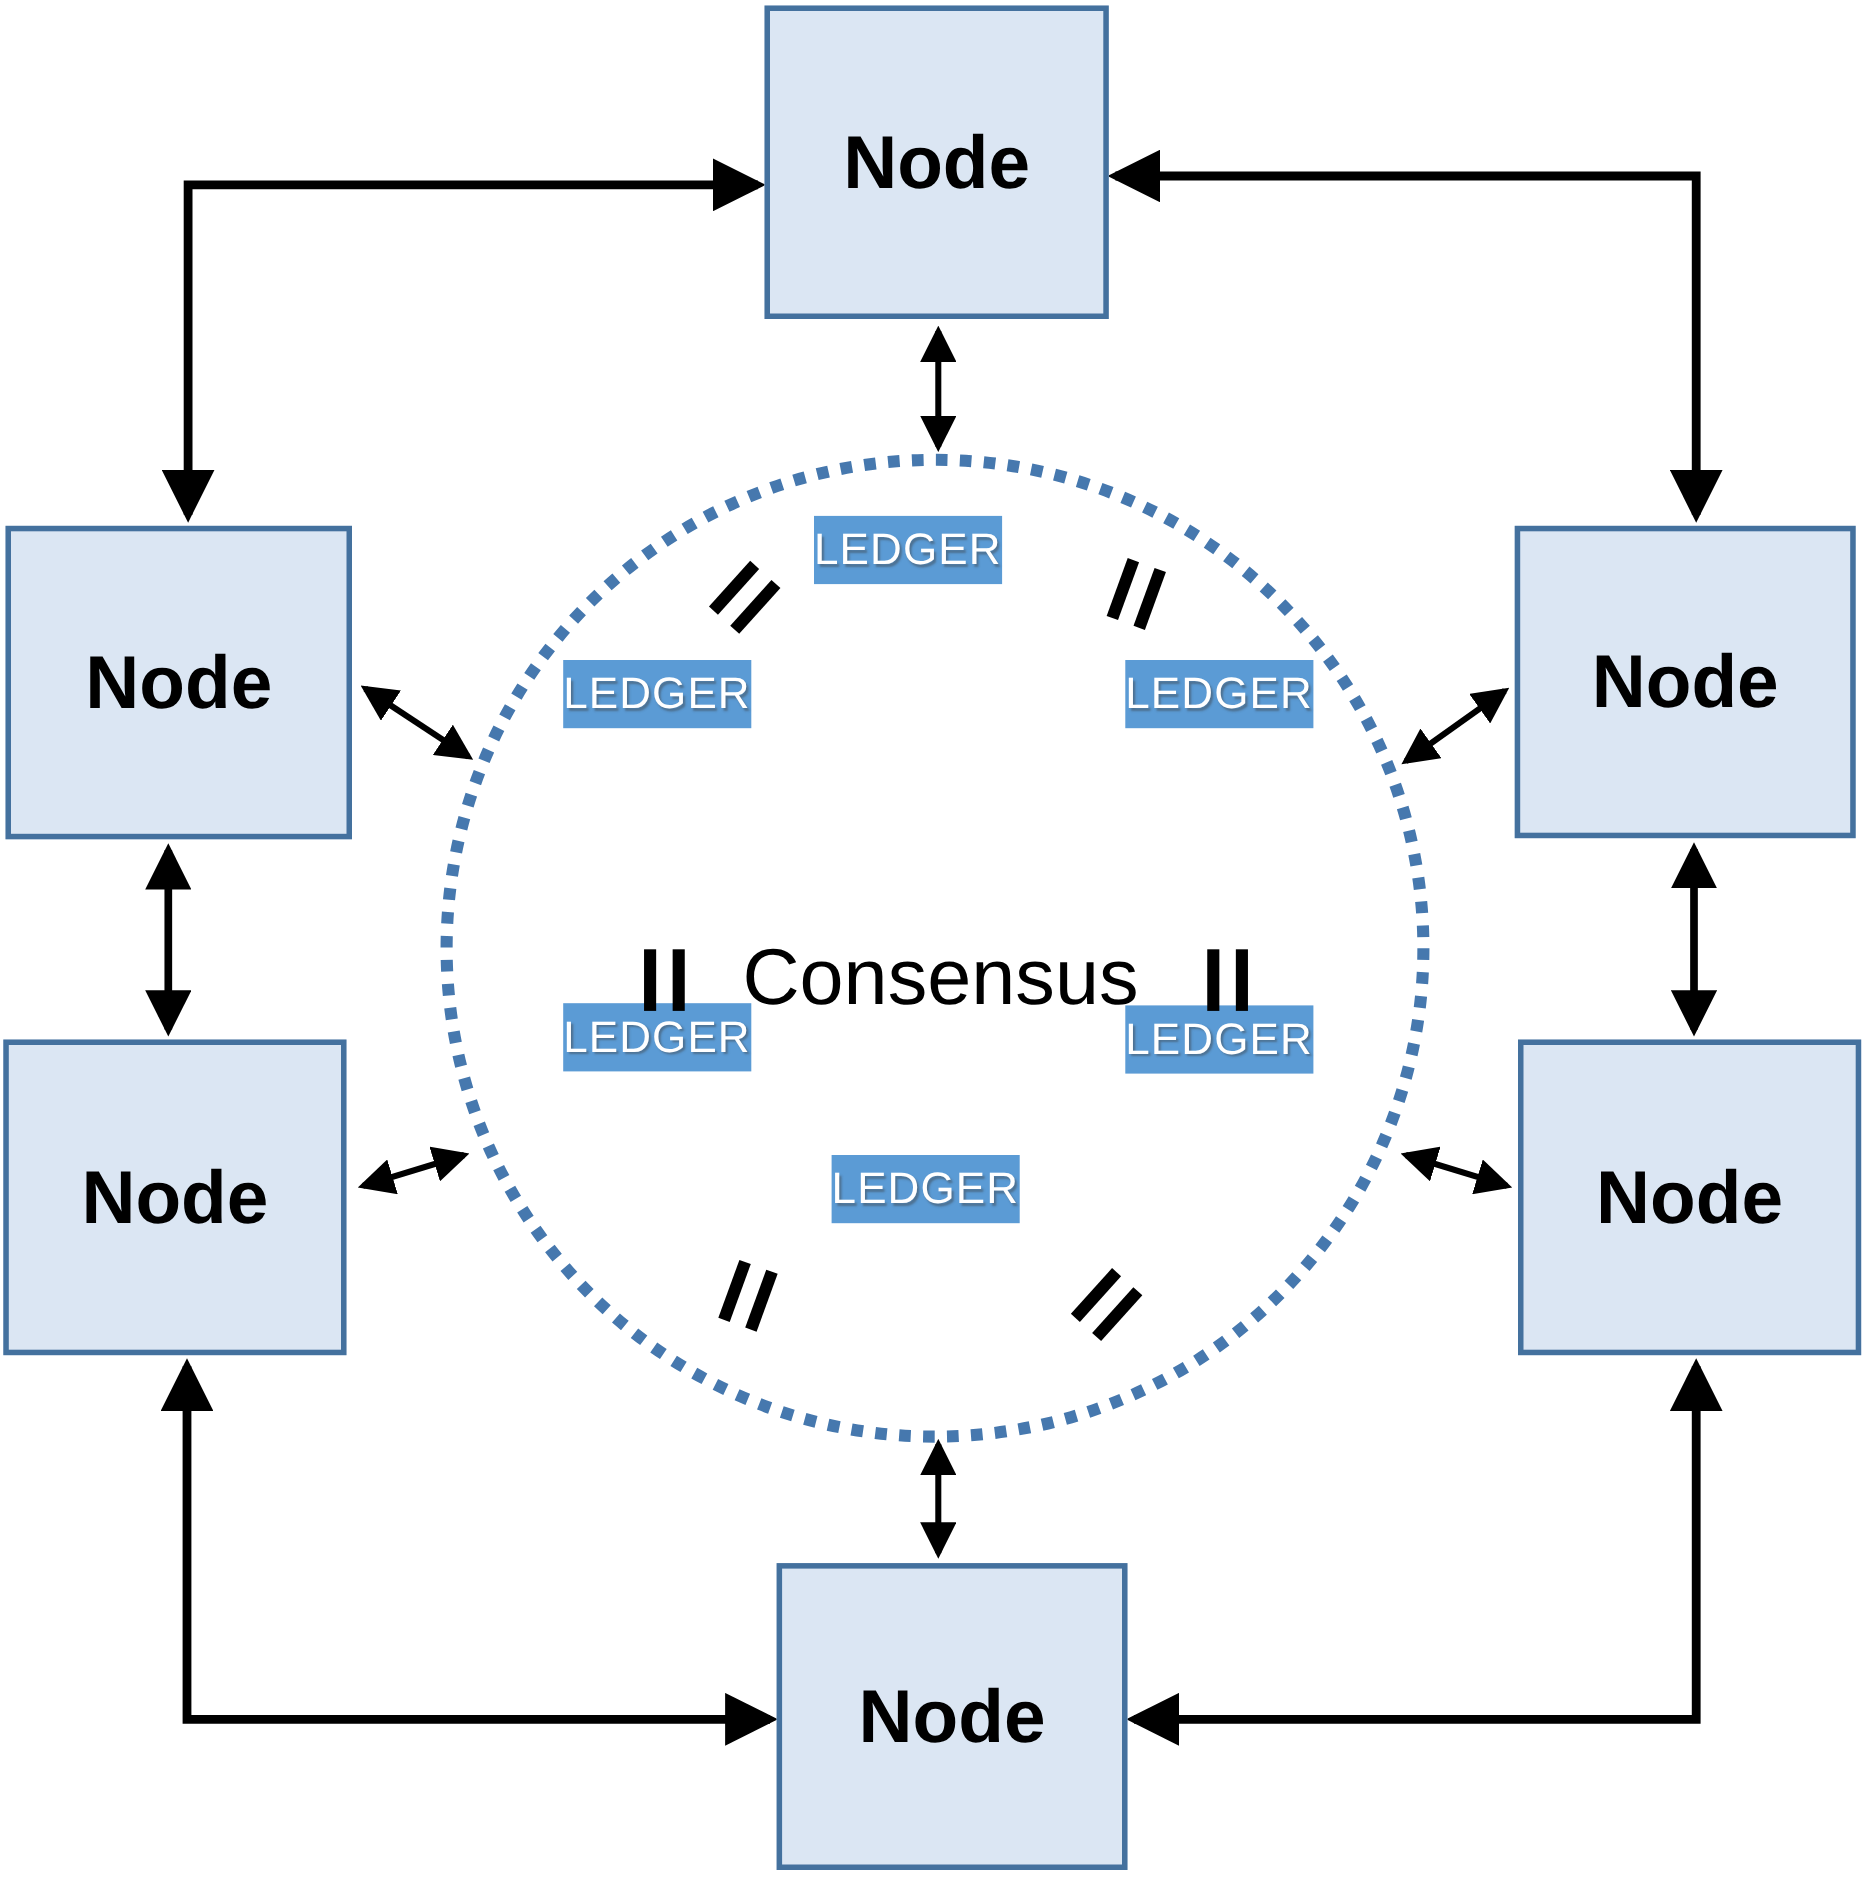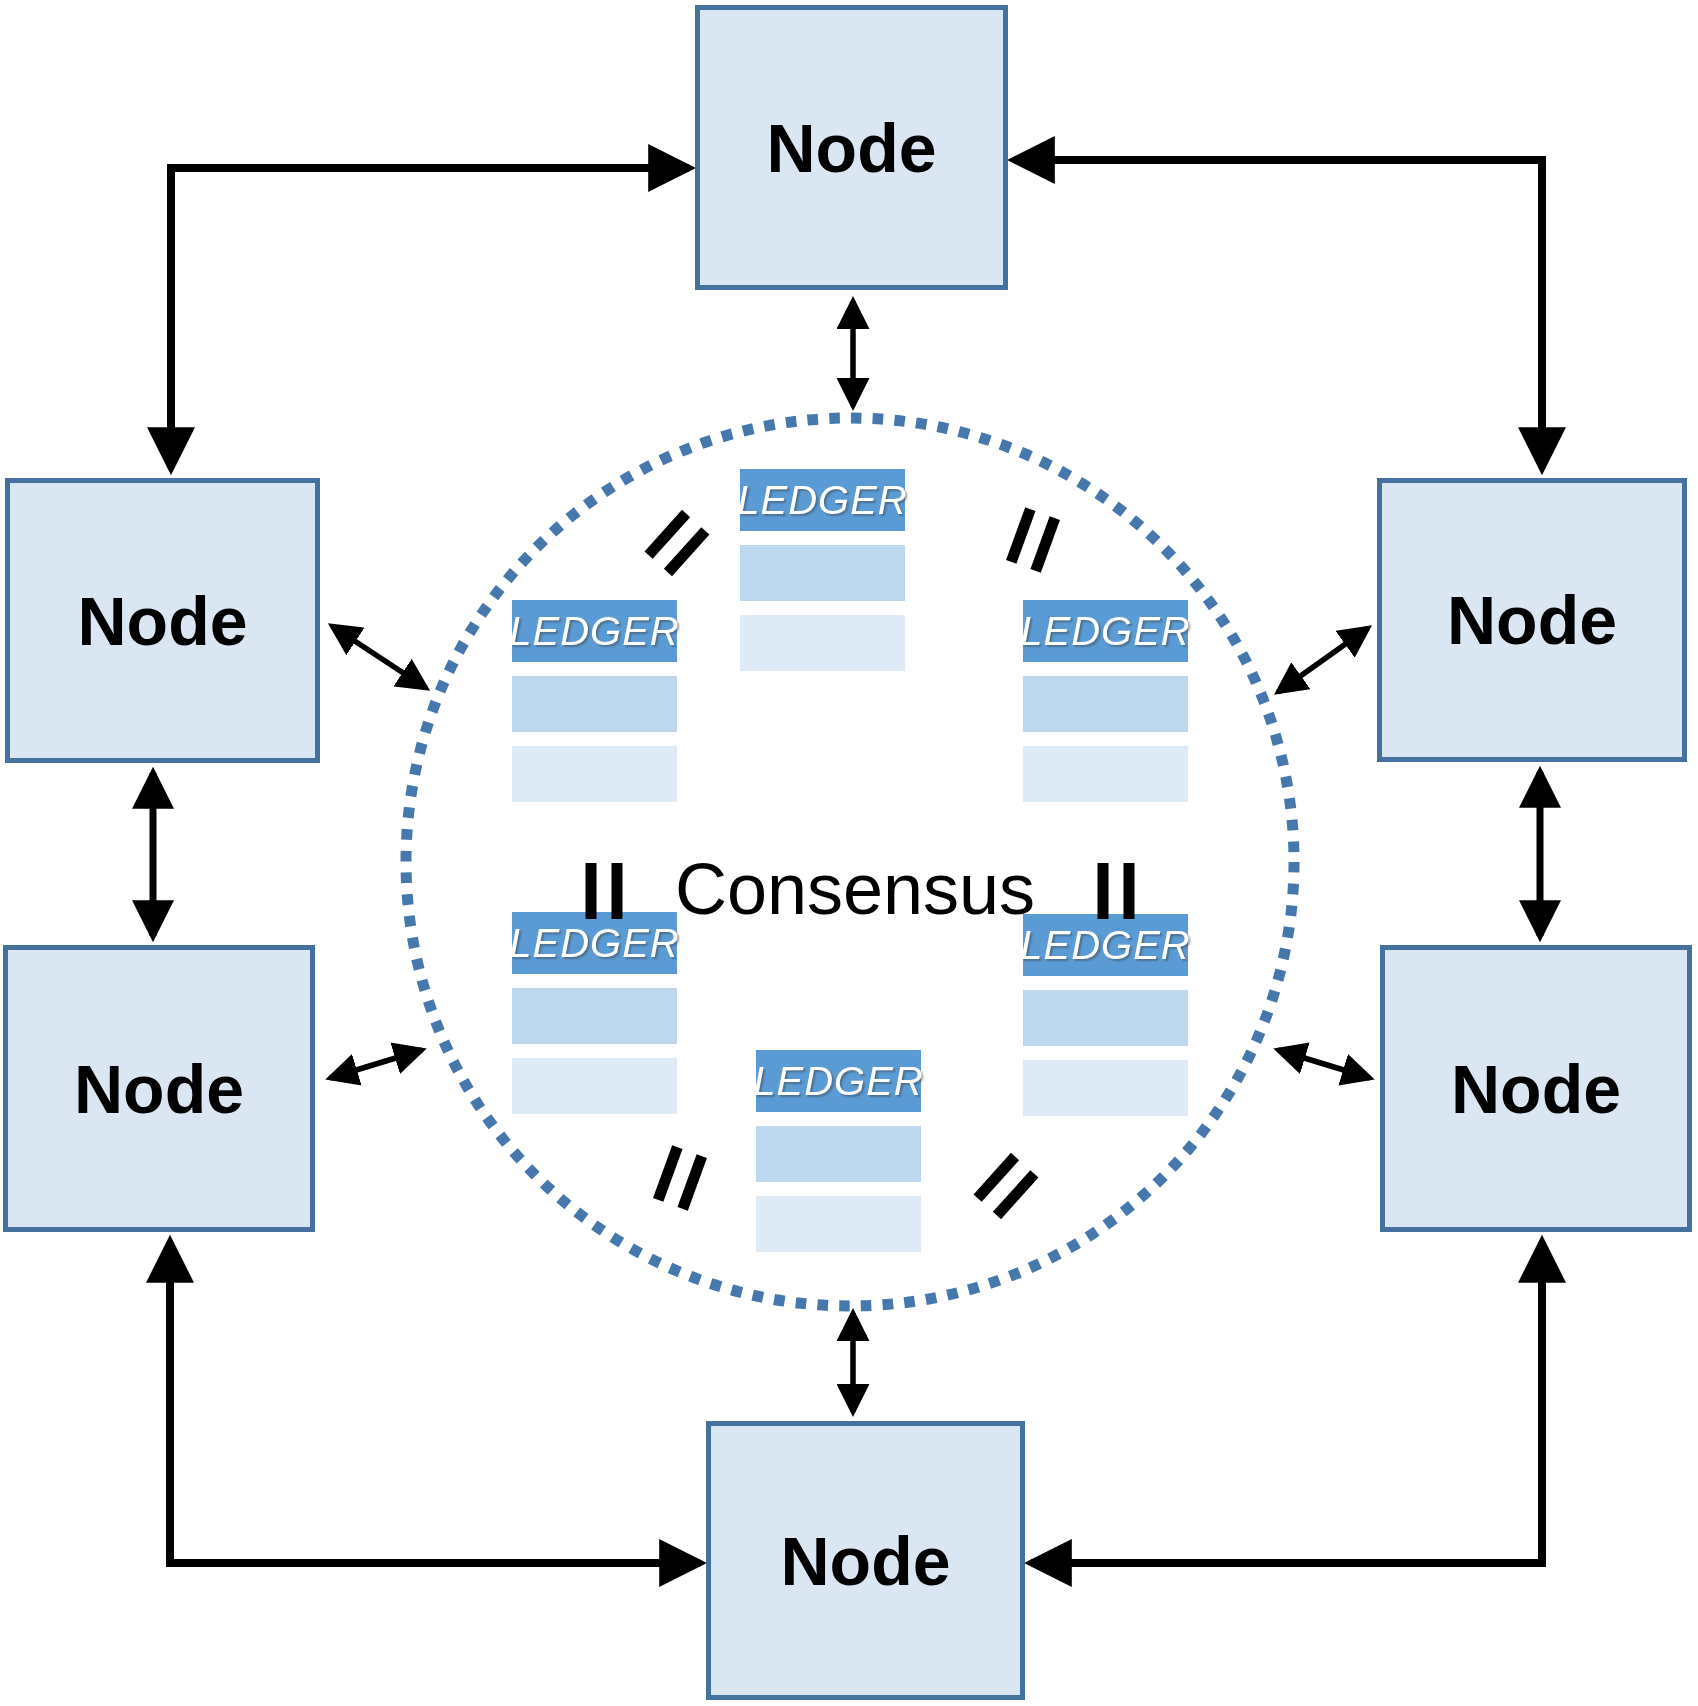--- a/index.html
+++ b/index.html
@@ -2,21 +2,21 @@
 <html><head>
 <meta charset="utf-8">
 <style>
   html,body{margin:0;padding:0;background:#ffffff;}
   #stage{position:relative;width:1698px;height:1706px;background:#ffffff;overflow:hidden;
          font-family:"Liberation Sans",sans-serif;}
   #wires{position:absolute;left:0;top:0;width:1698px;height:1706px;z-index:0;}
   .node{position:absolute;background:#dbe6f3;border:5px solid #44719e;box-sizing:border-box;
         display:flex;align-items:center;justify-content:center;z-index:2;}
   .node-label{font-size:68px;font-weight:bold;color:#000;}
-  .ledger{position:absolute;width:165px;display:flex;flex-direction:column;gap:14px;z-index:2;font-style:italic;}
+  .ledger{position:absolute;width:165px;display:flex;flex-direction:row;gap:14px;z-index:2;}
   .ledger-header{height:62px;background:#5b9bd5;color:#ffffff;font-size:40px;
                  display:flex;align-items:center;justify-content:center;
                  text-shadow:2px 2px 2px rgba(60,60,60,.45);letter-spacing:1px;}
   .ledger-row{height:56px;}
   .row-mid{background:#bdd7ee;}
   .row-light{background:#deebf7;}
   .consensus{position:absolute;left:650px;top:848px;width:410px;text-align:center;
              font-size:72px;font-weight:normal;color:#000;z-index:2;}
   .eq{position:absolute;width:56px;height:37px;display:flex;flex-direction:column;
       justify-content:space-between;transform:translate(-50%,-50%) rotate(var(--rot));z-index:2;}

